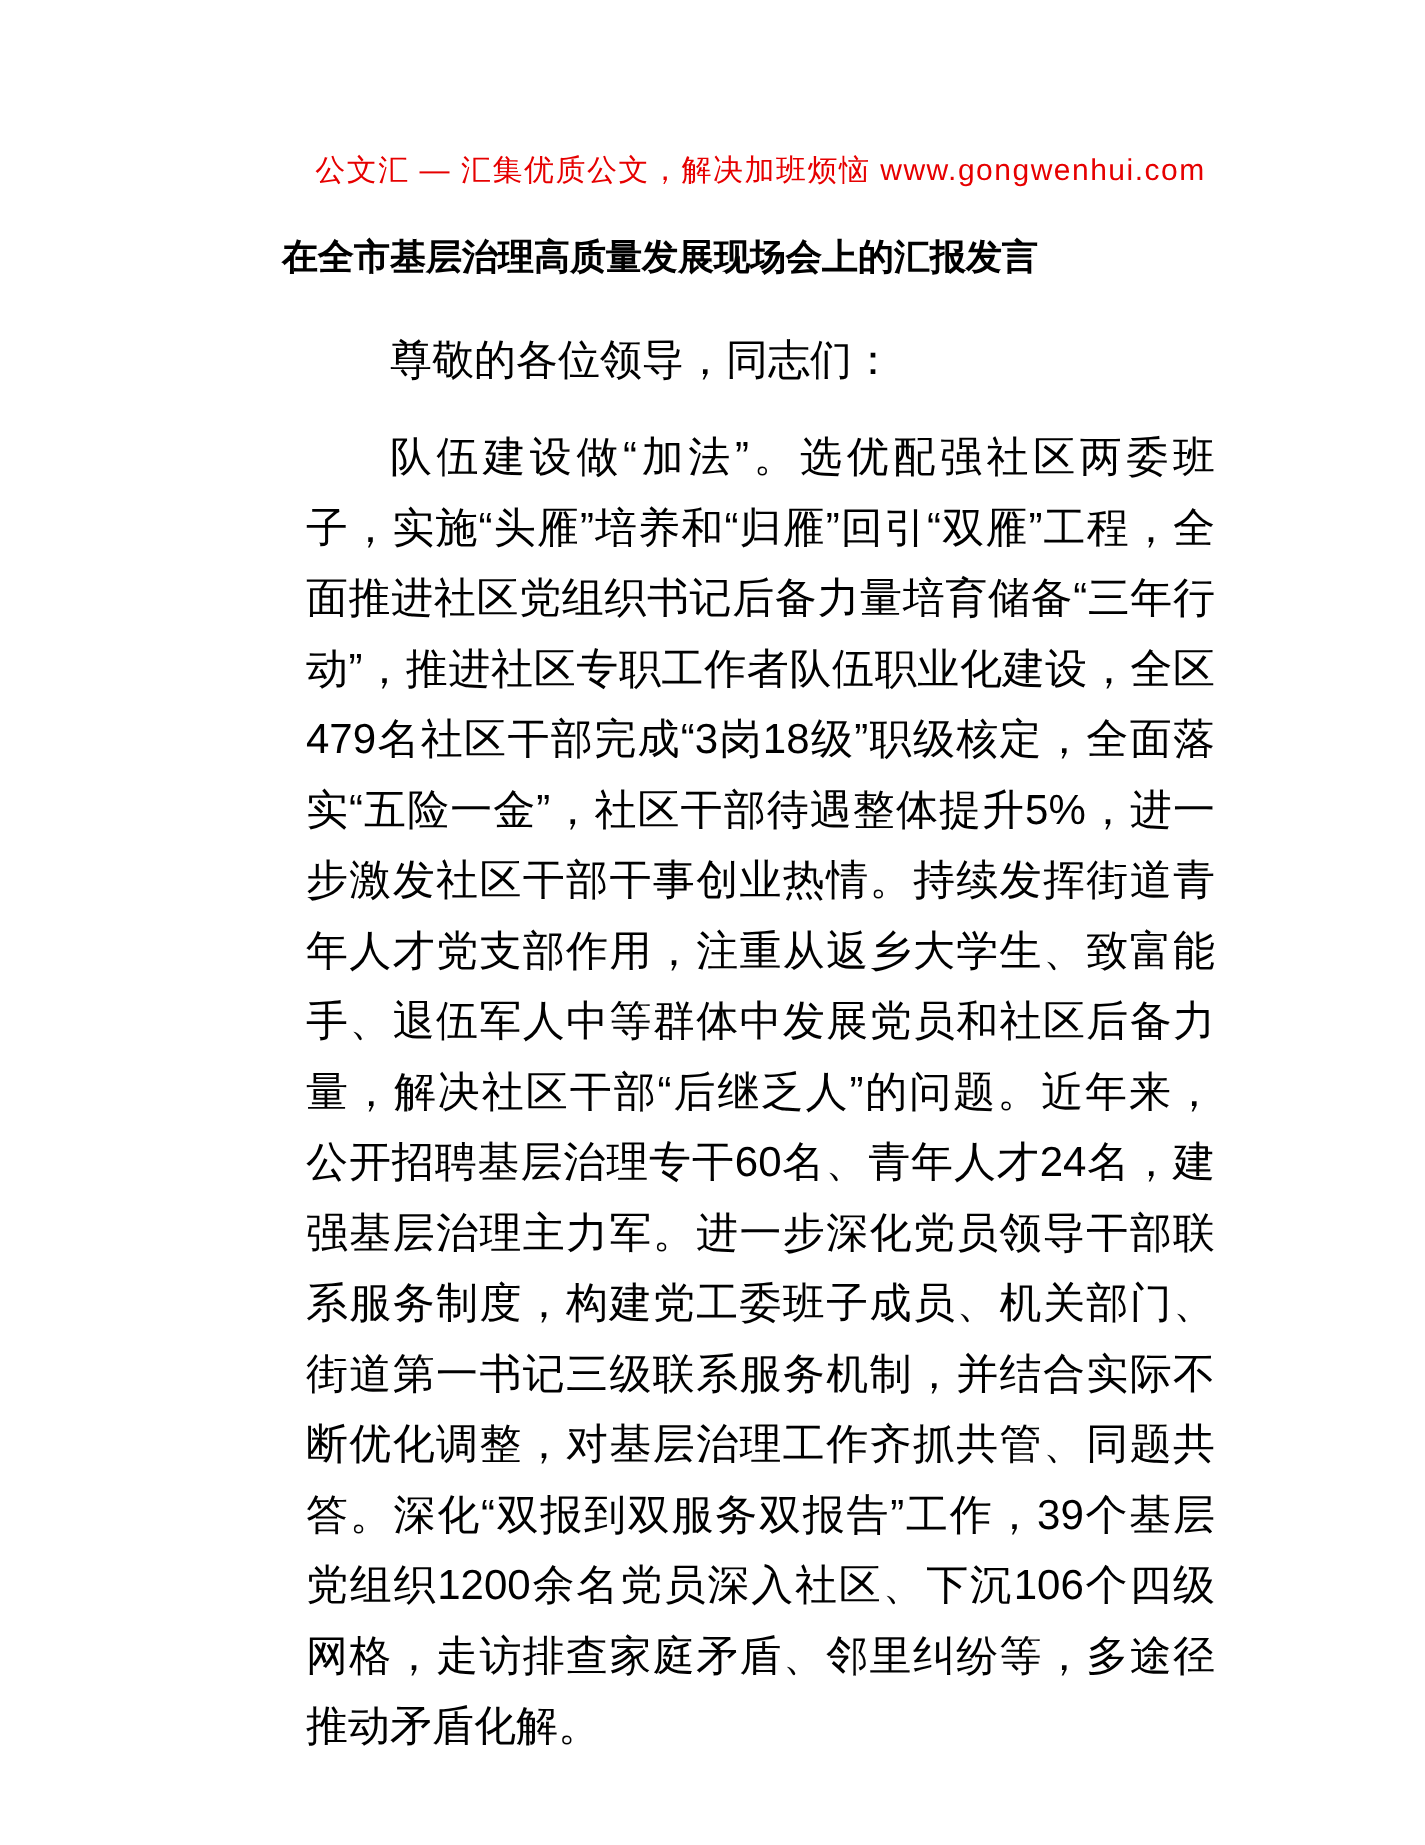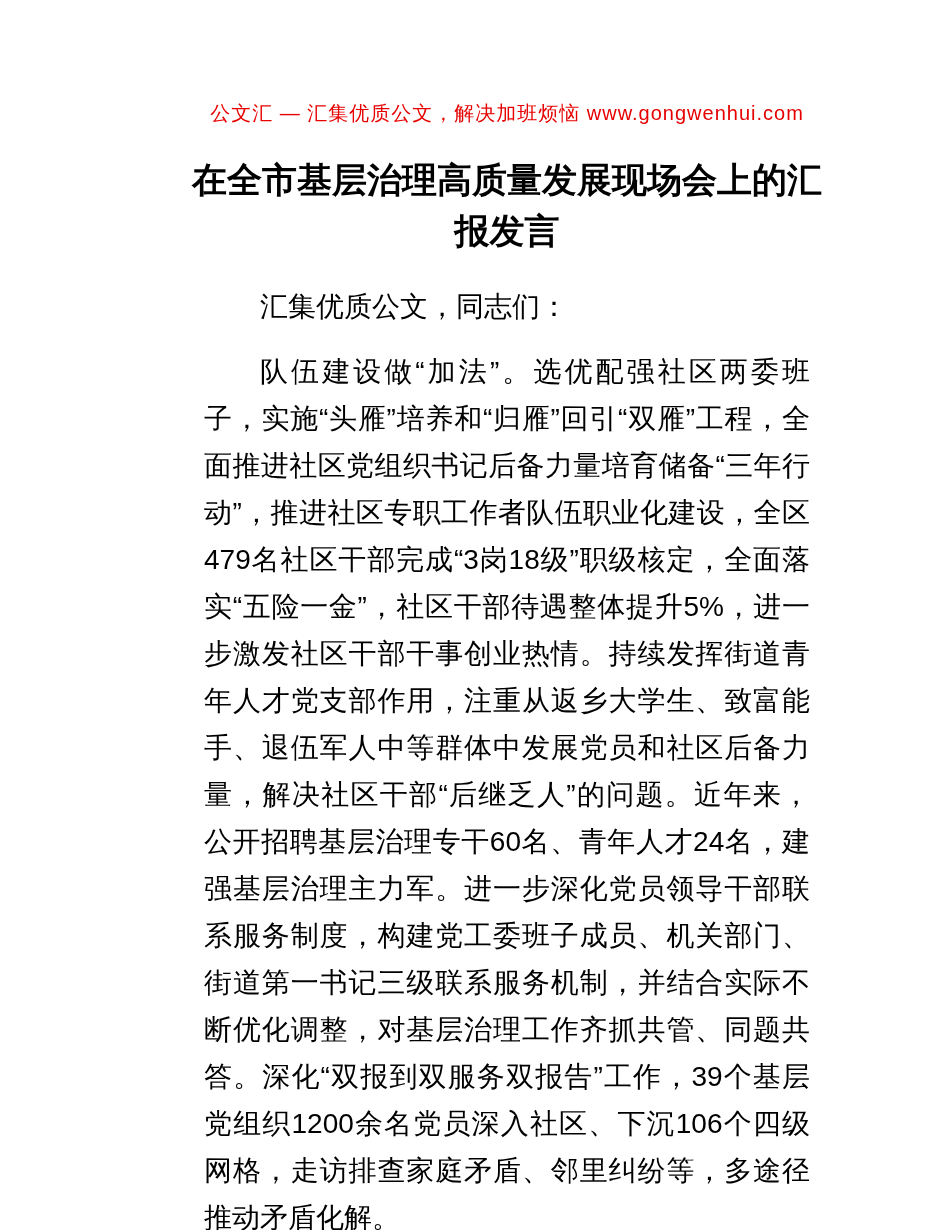--- a/index.html
+++ b/index.html
@@ -19,23 +19,22 @@
   .site-banner {
     text-align: center;
     color: #e60000;
     font-size: 20px;
     font-weight: 500;
     letter-spacing: 1px;
     margin-bottom: 28px;
     white-space: nowrap;
   }
   .doc-title {
-    text-align: center;
     color: #000000;
-    font-size: 35px;
+    font-size: 24px;
     font-weight: 700;
     line-height: 1.45;
     margin-bottom: 26px;
   }
   .doc-body p {
     color: #000000;
     font-size: 28px;
     line-height: 1.68;
     text-align: justify;
     text-indent: 2em;
@@ -52,17 +51,17 @@
 </head>
 <body>
 
 <div class="page">
 
   <div class="site-banner">公文汇 — 汇集优质公文，解决加班烦恼 www.gongwenhui.com</div>
 
   <h1 class="doc-title">在全市基层治理高质量发展现场会上的汇报发言</h1>
 
   <div class="doc-body">
-    <p class="salutation">汇集优质公文，同志们：</p>
+    <p class="salutation">尊敬的各位领导，同志们：</p>
     <p class="section">队伍建设做“加法”。选优配强社区两委班子，实施“头雁”培养和“归雁”回引“双雁”工程，全面推进社区党组织书记后备力量培育储备“三年行动”，推进社区专职工作者队伍职业化建设，全区479名社区干部完成“3岗18级”职级核定，全面落实“五险一金”，社区干部待遇整体提升5%，进一步激发社区干部干事创业热情。持续发挥街道青年人才党支部作用，注重从返乡大学生、致富能手、退伍军人中等群体中发展党员和社区后备力量，解决社区干部“后继乏人”的问题。近年来，公开招聘基层治理专干60名、青年人才24名，建强基层治理主力军。进一步深化党员领导干部联系服务制度，构建党工委班子成员、机关部门、街道第一书记三级联系服务机制，并结合实际不断优化调整，对基层治理工作齐抓共管、同题共答。深化“双报到双服务双报告”工作，39个基层党组织1200余名党员深入社区、下沉106个四级网格，走访排查家庭矛盾、邻里纠纷等，多途径推动矛盾化解。</p>
   </div>
 
 </div>
 
 </body></html>

